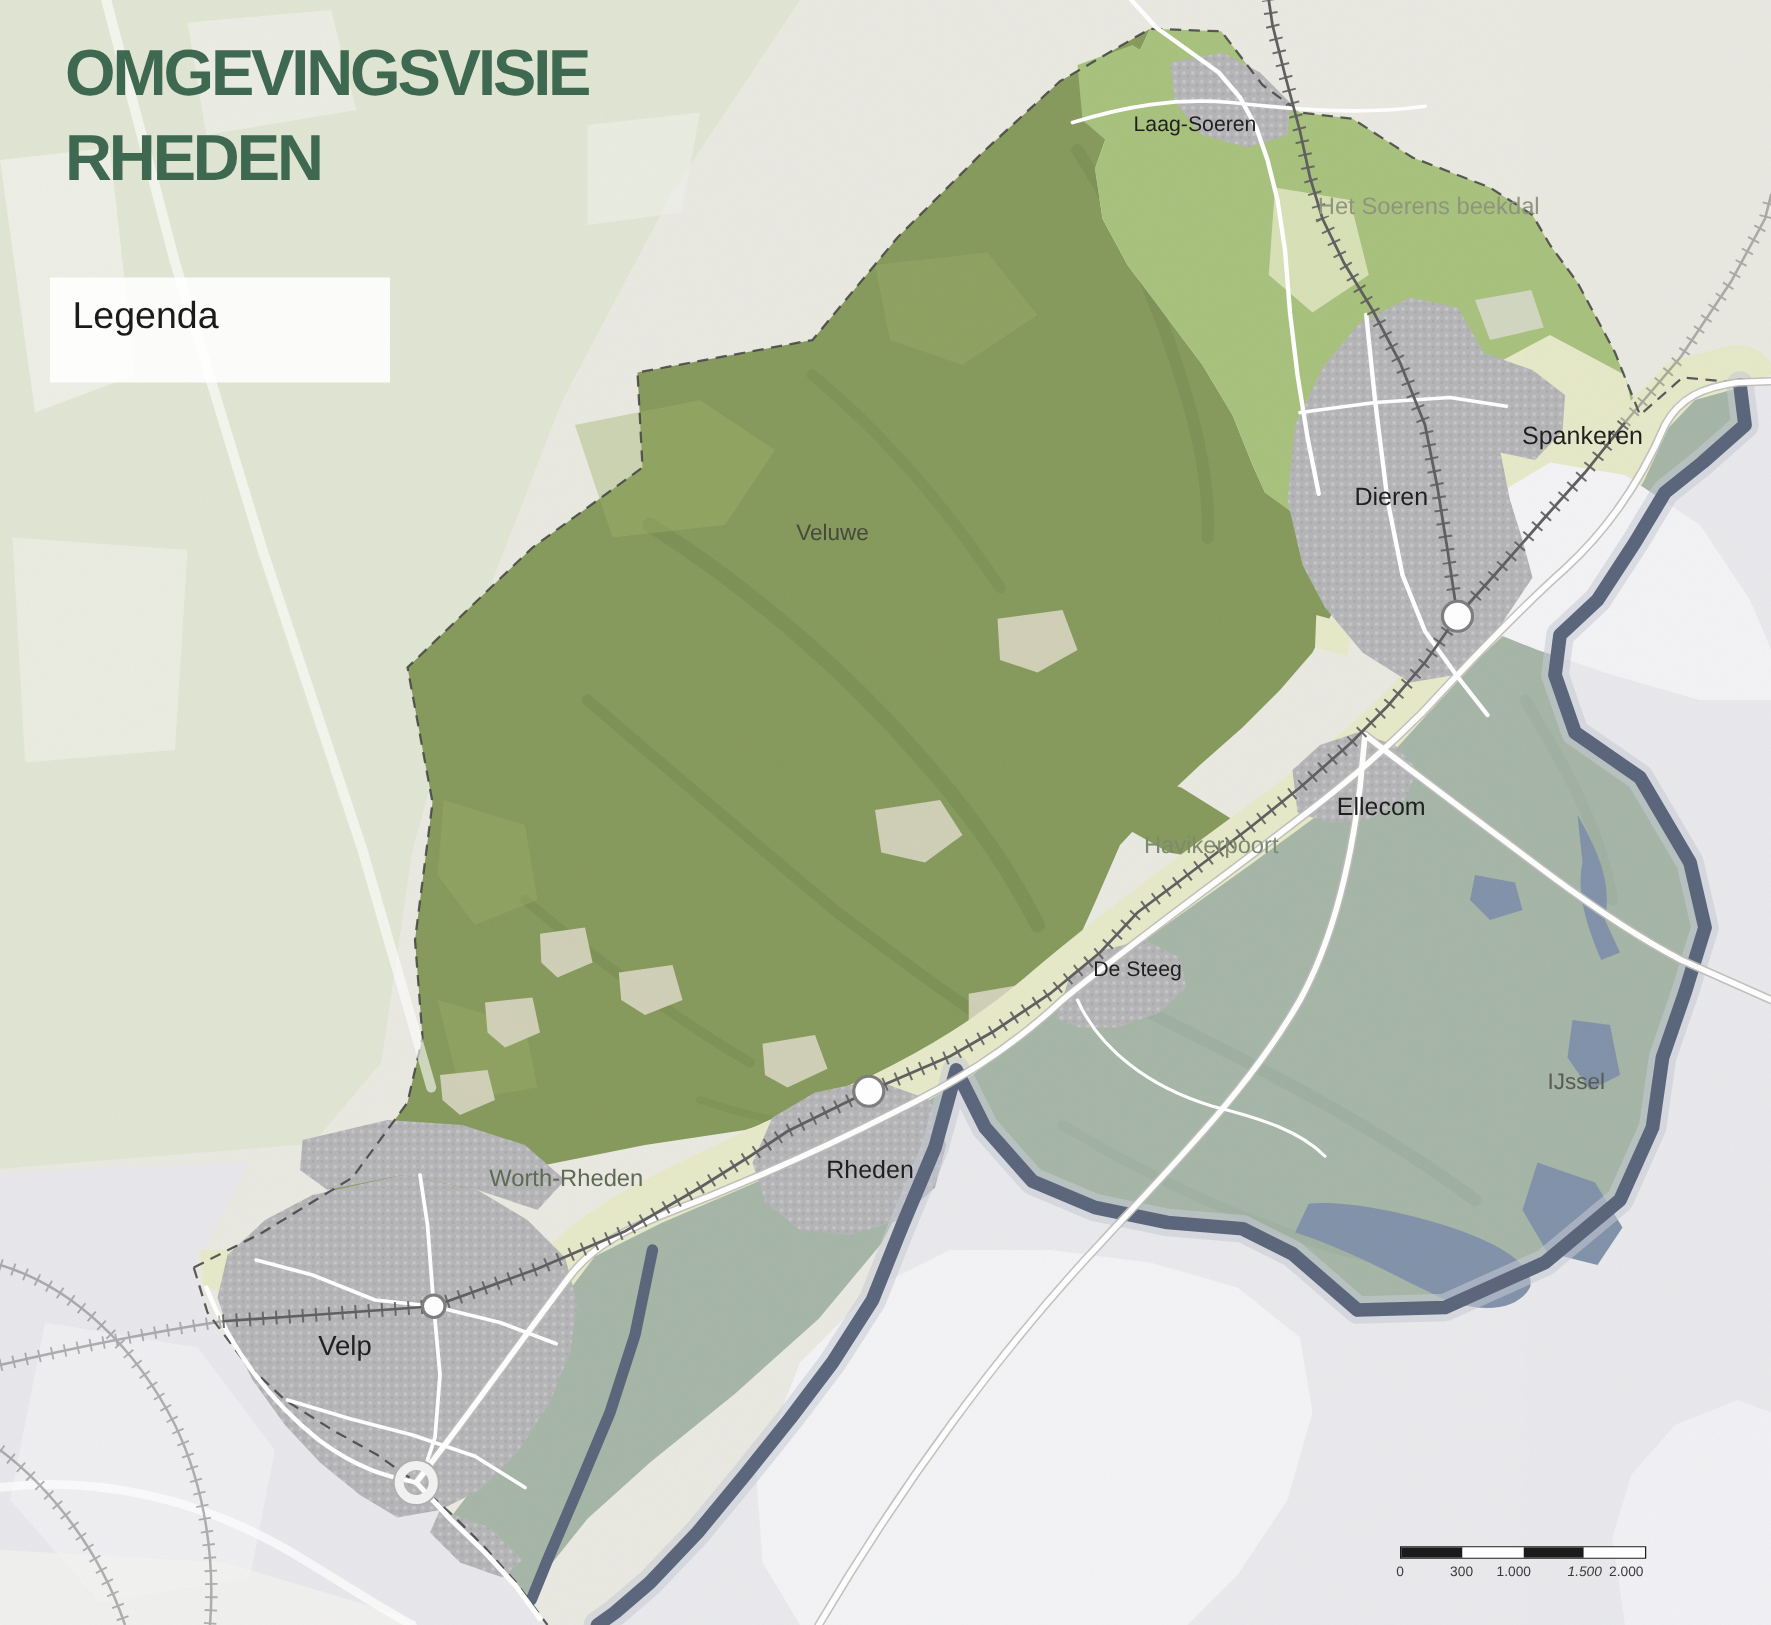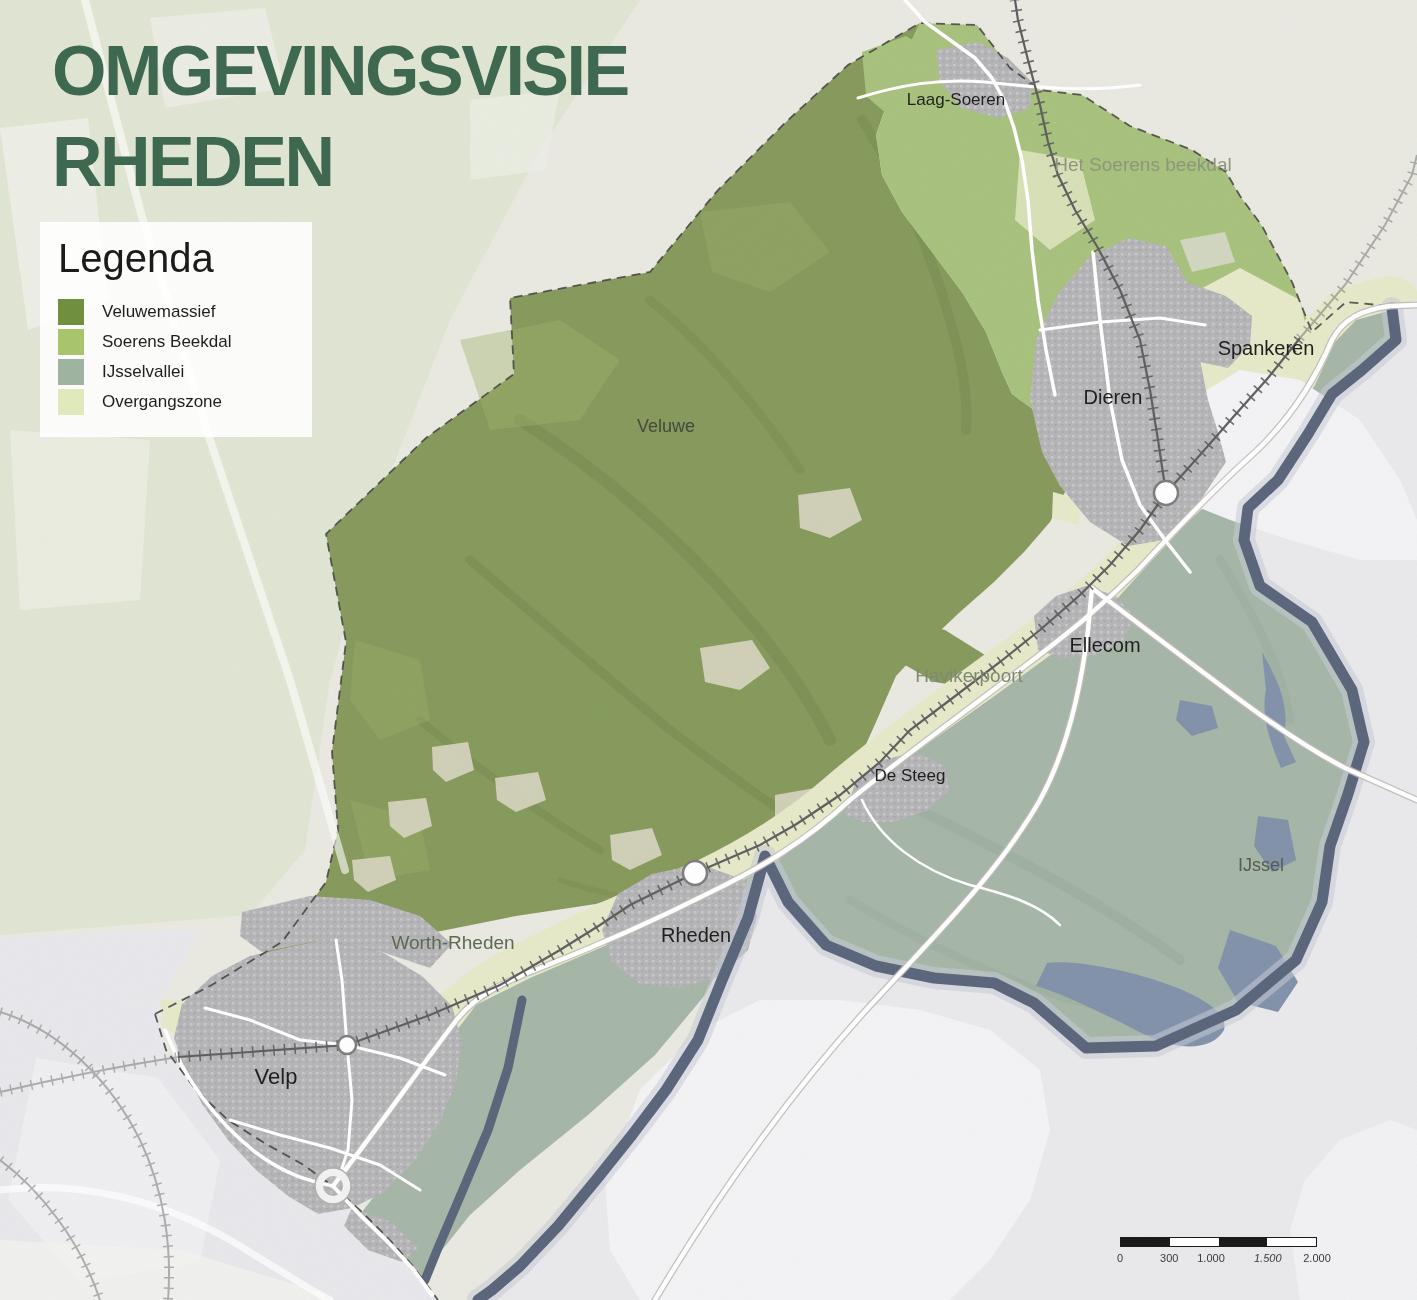--- a/index.html
+++ b/index.html
@@ -8,29 +8,29 @@
     background:var(--c-page_bg,#e9e9e1);
     font-family:"Liberation Sans", sans-serif;
   }
   #map-stage{position:absolute;left:0;top:0;width:1417px;height:1300px;}
   #map-svg{display:block;width:1417px;height:1300px;}
   #map-svg text{font-family:"Liberation Sans",sans-serif;}
 
   .map-title{
     position:absolute;left:52px;top:26px;width:760px;
     color:var(--c-title,#3e6950);
-    font-size:70px;font-weight:bold;letter-spacing:-2.5px;line-height:1.3;
+    font-size:52px;font-weight:bold;letter-spacing:-2.5px;line-height:1.3;
     user-select:none;
   }
   .legend-box{
     position:absolute;left:40px;top:222px;width:236px;
     background:rgba(255,255,255,0.88);
     padding:14px 18px 20px 18px;
   }
-  .legend-heading{font-size:40px;color:#1b1b1b;margin:0 0 16px 0;font-weight:normal;}
+  .legend-heading{font-size:30px;color:#1b1b1b;margin:0 0 16px 0;font-weight:normal;}
   .legend-row{display:flex;align-items:center;height:30px;}
   .swatch{width:26px;height:26px;flex:0 0 26px;margin-right:18px;}
   .legend-label{font-size:17px;color:#1e1e1e;}
 
   .scalebar{position:absolute;left:1120px;top:1237px;width:197px;}
   .scalebar-segments{
     display:flex;height:10px;border:1px solid #1a1a1a;background:#fff;box-sizing:border-box;
   }
   .scalebar-segments .seg{flex:1 1 0;}
   .scalebar-ticks{position:relative;height:16px;margin-top:5px;font-size:11px;color:#3a3a3a;}
@@ -241,48 +241,30 @@
       </g>
 </svg>
 
   <div class="map-title">
     <div>OMGEVINGSVISIE</div>
     <div>RHEDEN</div>
   </div>
 
   <div class="legend-box">
     <div class="legend-heading">Legenda</div>
-    <div>
-        <div class="legend-row">
-          <span class="swatch" style="background: rgb(112, 144, 63);"></span>
-          <span class="legend-label">Veluwemassief</span>
-        </div>
-        <div class="legend-row">
-          <span class="swatch" style="background: rgb(168, 196, 108);"></span>
-          <span class="legend-label">Soerens Beekdal</span>
-        </div>
-        <div class="legend-row">
-          <span class="swatch" style="background: rgb(158, 180, 161);"></span>
-          <span class="legend-label">IJsselvallei</span>
-        </div>
-        <div class="legend-row">
-          <span class="swatch" style="background: rgb(223, 233, 187);"></span>
-          <span class="legend-label">Overgangszone</span>
-        </div>
-      </div>
   </div>
 
   <div class="scalebar">
     <div class="scalebar-segments" id="scalebar-segments">
         <div class="seg" style="background: rgb(26, 26, 26);"></div>
         <div class="seg" style="background: rgb(255, 255, 255);"></div>
         <div class="seg" style="background: rgb(26, 26, 26);"></div>
         <div class="seg" style="background: rgb(255, 255, 255);"></div>
       </div>
     <div class="scalebar-ticks" id="scalebar-ticks">
         <span style="left: 0px;">0</span>
         <span style="left: 49.25px;">300</span>
         <span style="left: 91px;">1.000</span>
         <span style="left: 147.75px; font-style: italic;">1.500</span>
-        <span style="left: 197px;">2.000</span>
+        <span style="left: 181px;">2.000</span>
       </div>
   </div>
 </div>
 
 </body></html>

